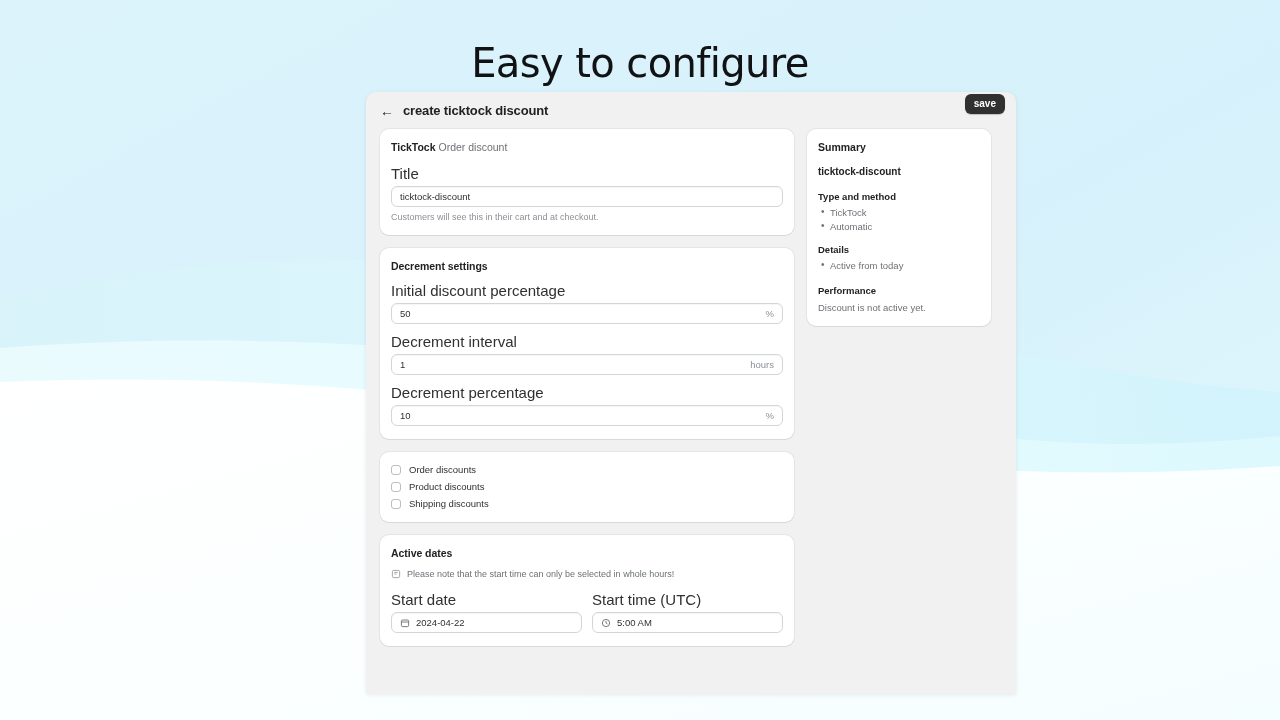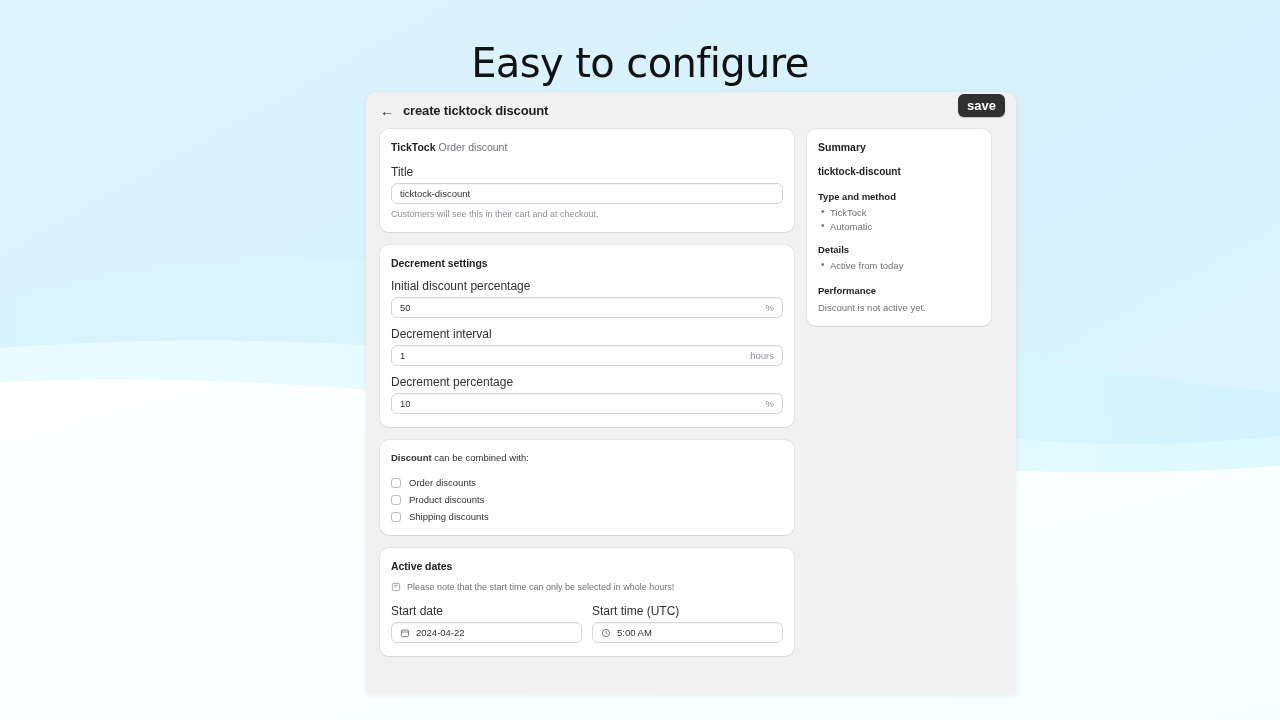--- a/index.html
+++ b/index.html
@@ -58,21 +58,21 @@
     font-weight: 700;
     color: #202223;
     letter-spacing: -0.15px;
   }
   .save-button {
     position: absolute;
     right: 11px; top: 101px;
     transform: translateY(-99px);
     background: #303030;
     color: #fff;
-    font-size: 13px;
+    font-size: 10px;
     font-weight: 600;
     border: none;
     border-radius: 6px;
     padding: 5px 9px;
     cursor: pointer;
     box-shadow: 0 1px 1px rgba(0,0,0,.2);
     line-height: 1;
   }
 
   .app-body {
@@ -97,21 +97,21 @@
     font-weight: 700;
     color: #202223;
     margin-bottom: 10px;
     letter-spacing: -0.05px;
   }
   .eyebrow { font-size: 10.5px; color: #202223; margin-bottom: 12px; }
   .eyebrow b { font-weight: 700; }
   .eyebrow span.muted { color: #6d7175; }
 
   .field-label {
-    font-size: 12px;
+    font-size: 15px;
     color: #303030;
     margin-bottom: 4px;
     display: block;
   }
   .input-wrap {
     position: relative;
     display: flex;
     align-items: center;
     height: 21px;
     background: #fff;
@@ -274,24 +274,20 @@
         <div class="field-block">
           <label class="field-label">Decrement percentage</label>
           <div class="input-wrap">
             <span class="val">10</span>
             <span class="suffix">%</span>
           </div>
         </div>
       </div>
 
       <div class="card">
-        <div class="combo-line">
-          <b>Discount</b>
-          <span>can be combined with:</span>
-        </div>
         <div class="check-row">
           <span class="checkbox"></span>
           <span class="check-label">Order discounts</span>
         </div>
         <div class="check-row">
           <span class="checkbox"></span>
           <span class="check-label">Product discounts</span>
         </div>
         <div class="check-row">
           <span class="checkbox"></span>

